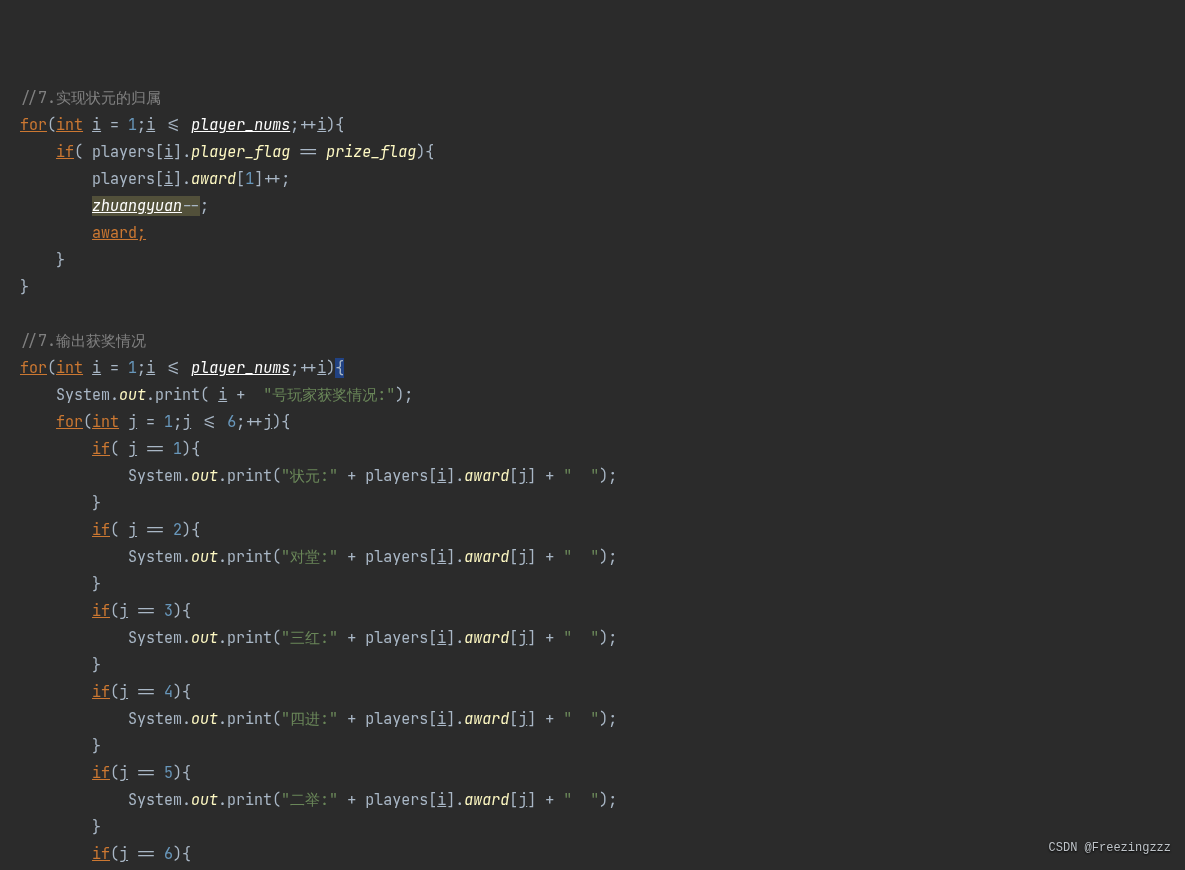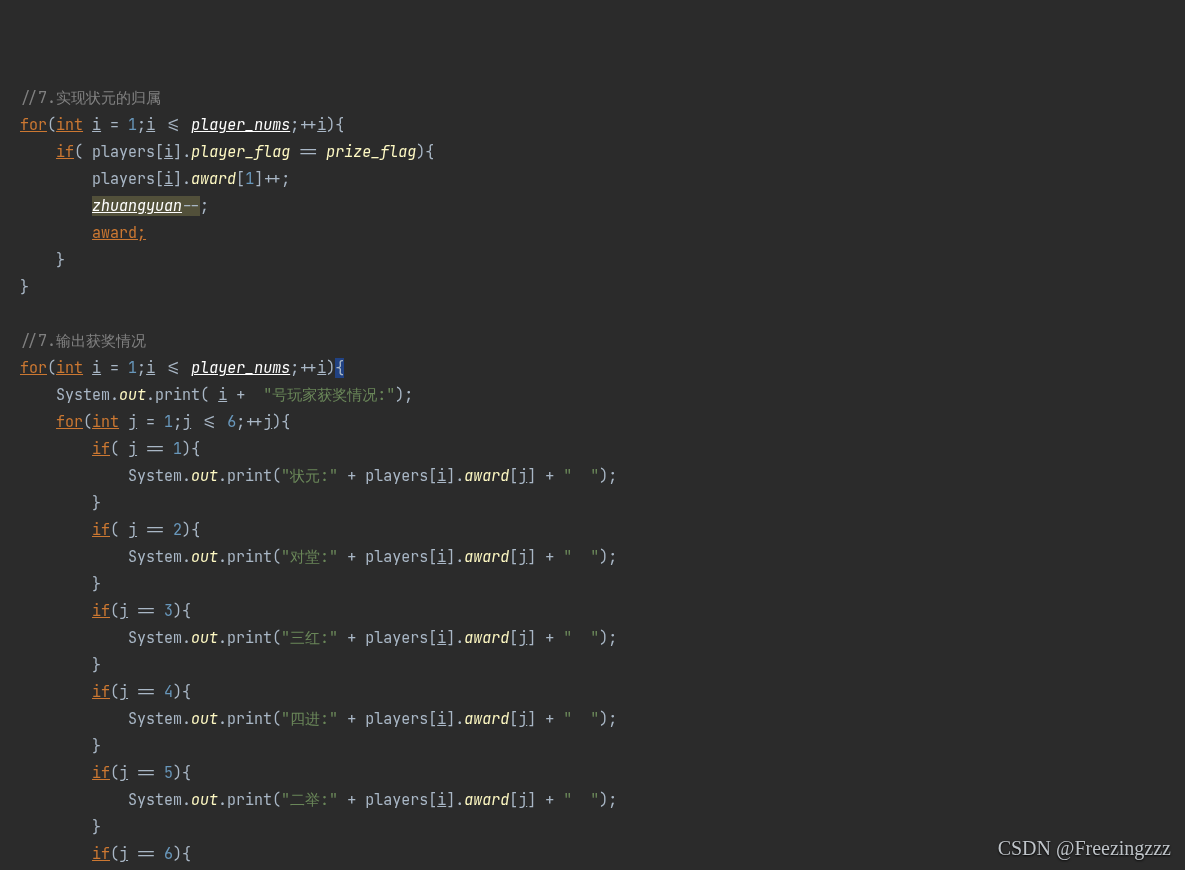--- a/index.html
+++ b/index.html
@@ -23,22 +23,22 @@
   .str { color: #6a8759; }
   .cmt { color: #808080; }
   .var-u { color: #a9b7c6; text-decoration: underline; }
   .warn-bg { background: #52503a; text-align: center; }
   .caret-bg { background: #214283; }
   .watermark {
     position: absolute;
     right: 14px;
     bottom: 8px;
     color: #bfc4c9;
-    font-family: Liberation Serif, serif;
-    font-size: 20px;
+    font-family: Liberation Mono, monospace;
+    font-size: 12px;
     text-shadow: 0 1px 2px #000;
     white-space: normal;
   }
 </style>
 </head>
 <body>
 
 
 <div><span class="cmt">//7.实现状元的归属</span>
 <span class="kw">for</span><span>(</span><span class="kw">int</span> <span class="var-u">i</span><span> = </span><span class="num">1</span><span>;</span><span class="var-u">i</span><span> &lt;= </span><span class="field-u">player_nums</span><span>;</span><span>++</span><span class="var-u">i</span><span>)</span><span>{</span>

